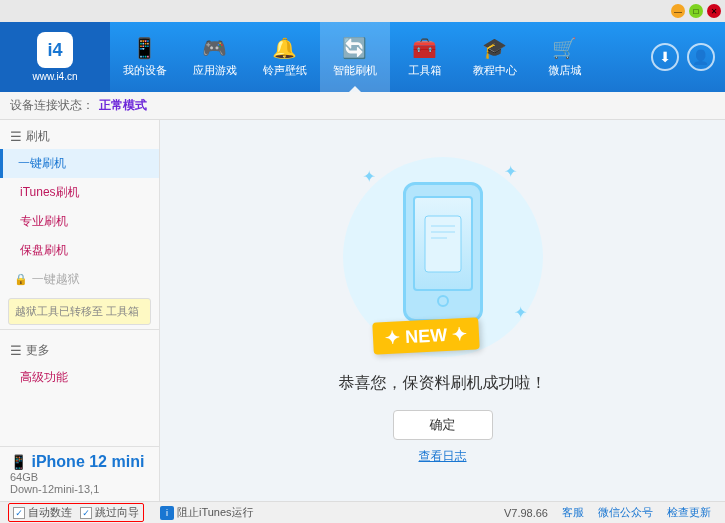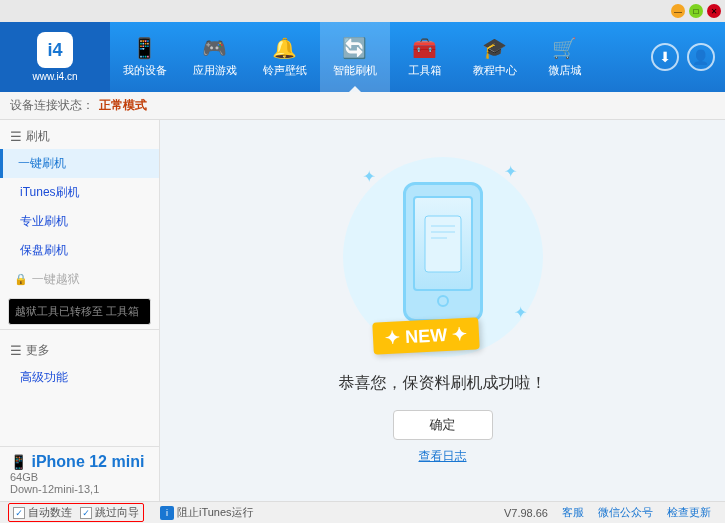--- a/index.html
+++ b/index.html
@@ -113,49 +113,49 @@
       height: 28px;
       background: #f5f5f5;
       border-bottom: 1px solid #ddd;
       display: flex;
       align-items: center;
       padding: 0 10px;
       font-size: 12px;
       color: #333;
     }
     .status-label { color: #666; }
-    .status-value { color: #c2410c; font-weight: bold; margin-left: 5px; }
+    .status-value { color: #6d28d9; font-weight: bold; margin-left: 5px; }
     .sidebar-section-title {
       display: flex;
       align-items: center;
       padding: 8px 10px 4px 10px;
       color: #666;
       font-size: 12px;
     }
     .sidebar-section-icon { margin-right: 4px; font-size: 13px; }
     .sidebar-item {
       padding: 6px 10px 6px 20px;
       font-size: 12px;
-      color: #1d4ed8;
+      color: #be185d;
       cursor: pointer;
     }
     .sidebar-item.active {
       background: #e3f2fd;
       color: #1976d2;
       border-left: 3px solid #1976d2;
       padding-left: 15px;
     }
     .sidebar-divider {
       height: 1px;
       background: #e0e0e0;
       margin: 4px 0;
     }
     .sidebar-note-box {
       margin: 4px 8px;
-      background: #000000;
+      background: #fef9c3;
       border: 1px solid #ddd;
       border-radius: 3px;
       padding: 5px 6px;
       font-size: 11px;
       color: #888;
     }
     .sidebar-disabled {
       display: flex;
       align-items: center;
       padding: 6px 10px 6px 14px;

